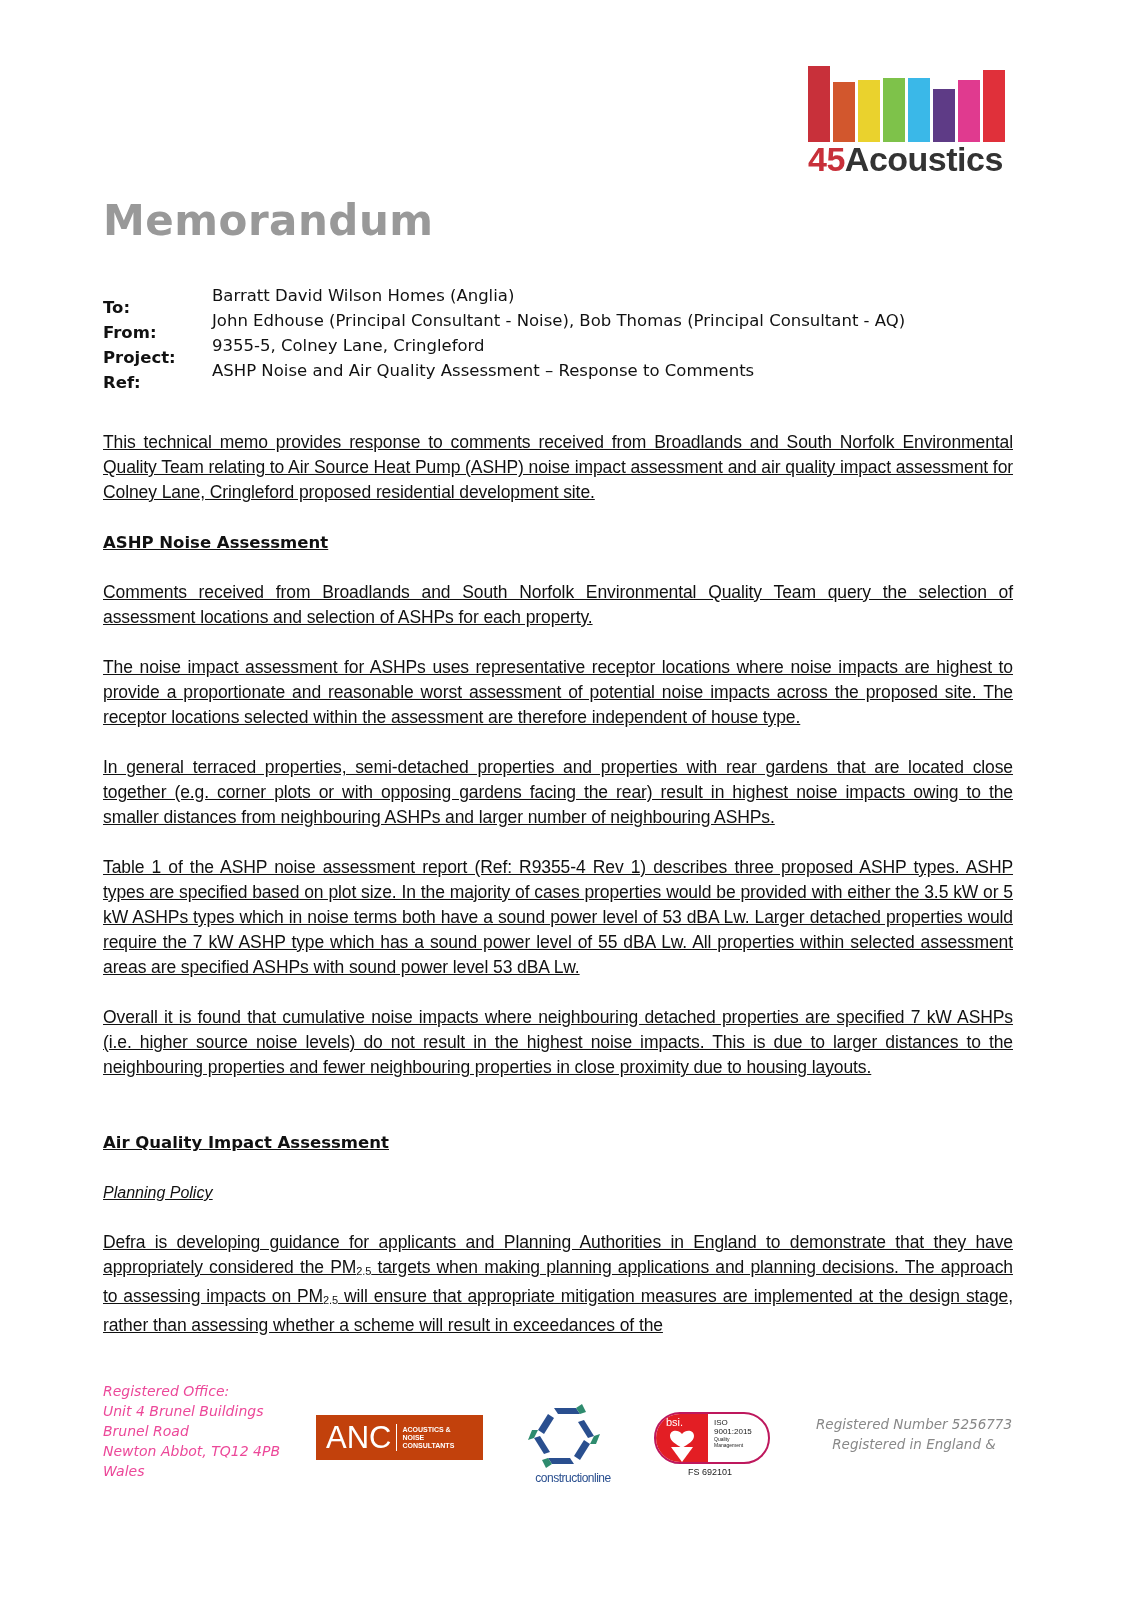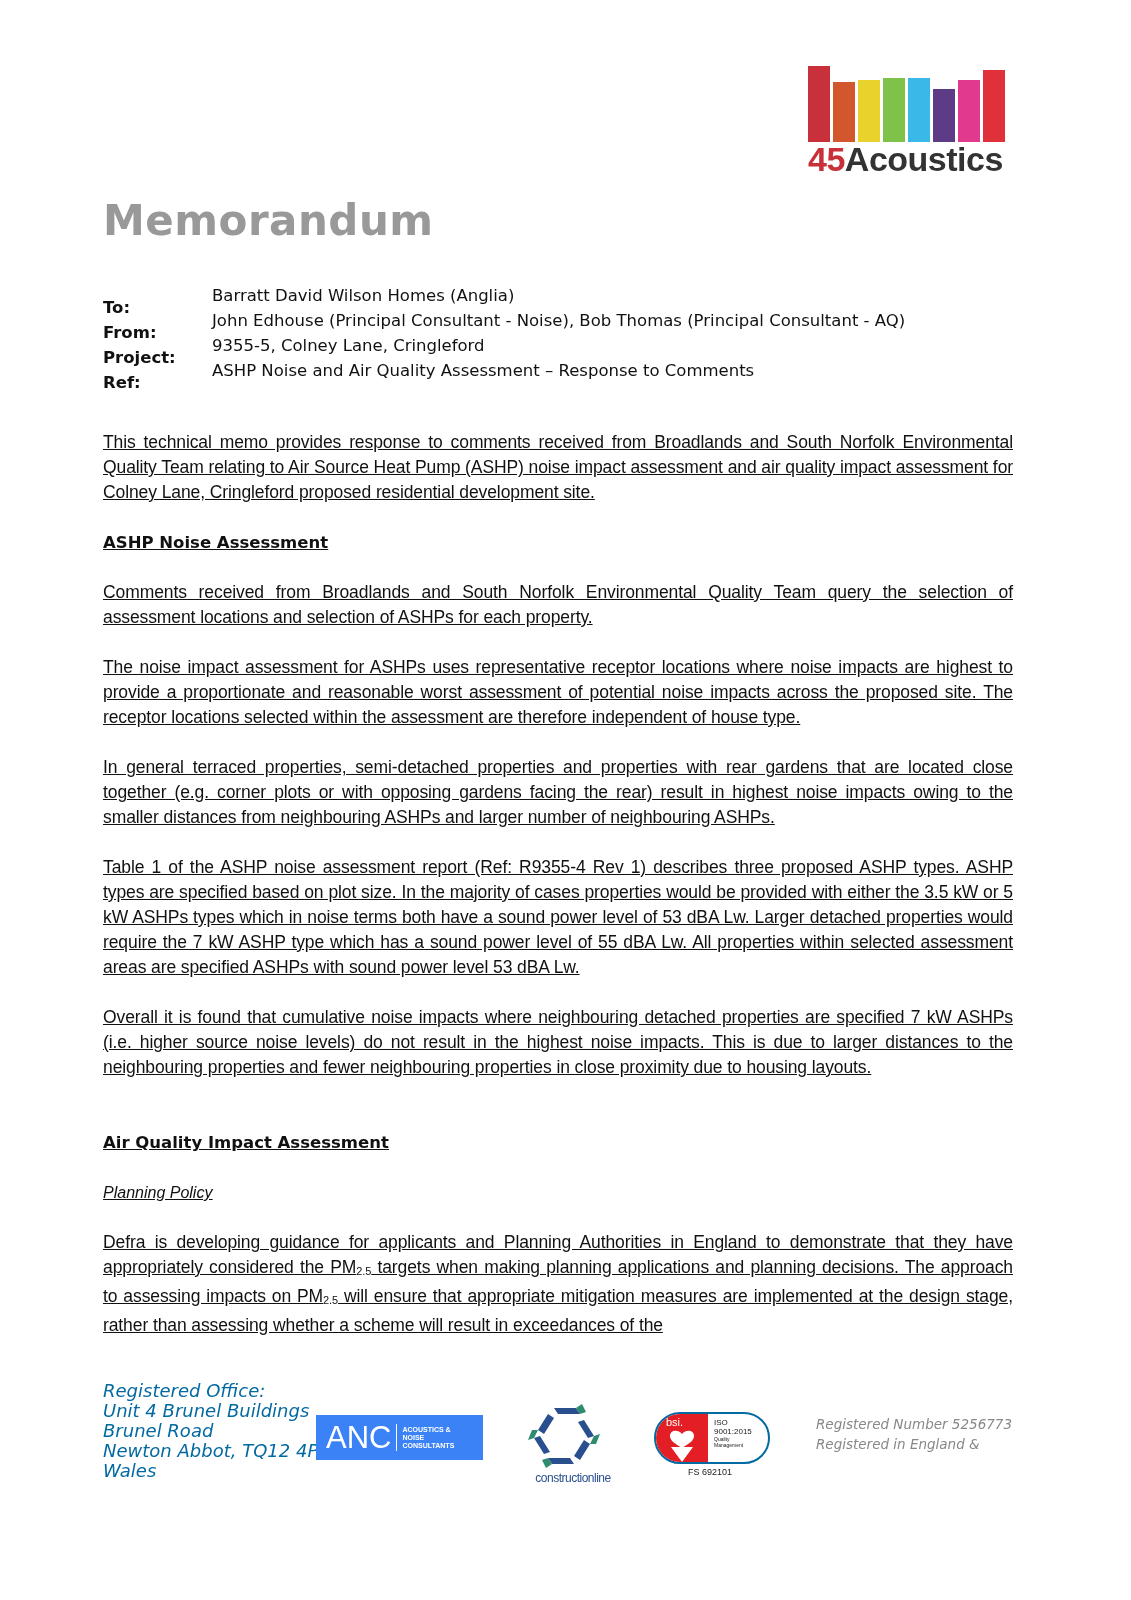--- a/index.html
+++ b/index.html
@@ -21,33 +21,33 @@
   p.para { margin: 0; font-family: "Liberation Sans", sans-serif; font-size: 17.5px; line-height: 25px;
            text-align: justify; letter-spacing: -0.1px; }
   .sec { font-family: "DejaVu Sans", sans-serif; font-weight: bold; font-size: 16.5px;
          text-decoration: underline; line-height: 25px; }
   .subsec { font-family: "Liberation Sans", sans-serif; font-style: italic; font-size: 16px;
             text-decoration: underline; line-height: 25px; }
   .gap25 { height: 25px; }
   .gap50 { height: 50px; }
   sub { font-size: 11px; vertical-align: -2px; }
   .footer-left { position: absolute; left: 103px; top: 1381px; font-family: "DejaVu Sans", sans-serif;
-                 font-style: italic; font-size: 18px; line-height: 20px; color: #0369a1; }
-  .footer-right { position: absolute; right: 119px; top: 1414px; text-align: left; font-family: "DejaVu Sans", sans-serif;
+                 font-style: italic; font-size: 14px; line-height: 20px; color: #ec4899; }
+  .footer-right { position: absolute; right: 119px; top: 1414px; text-align: center; font-family: "DejaVu Sans", sans-serif;
                   font-style: italic; font-size: 13.5px; line-height: 20px; color: #888; }
-  .anc { position: absolute; left: 316px; top: 1415px; width: 167px; height: 45px; background: #3b82f6;
+  .anc { position: absolute; left: 316px; top: 1415px; width: 167px; height: 45px; background: #c2410c;
          display: flex; align-items: center; padding-left: 10px; box-sizing: border-box; color: #fff; }
   .anc .big { font-family: "Liberation Sans", sans-serif; font-size: 31px; letter-spacing: 0px; }
   .anc .sep { width: 1px; height: 27px; background: #fff; margin: 0 5px; }
   .anc .small { font-family: "Liberation Sans", sans-serif; font-weight: bold; font-size: 7px; line-height: 8px; }
   .constr { position: absolute; left: 520px; top: 1398px; width: 90px; height: 90px; text-align: center; }
   .constr .txt { position: absolute; left: 0; top: 73px; width: 90px; font-family: "Liberation Sans", sans-serif;
                  font-size: 12px; color: #2a4f8f; letter-spacing: -0.5px; margin-left: 8px; }
   .bsi { position: absolute; left: 654px; top: 1412px; width: 120px; height: 70px; }
-  .bsi .pill { position: absolute; left: 0; top: 0; width: 116px; height: 52px; border: 2px solid #0369a1;
+  .bsi .pill { position: absolute; left: 0; top: 0; width: 116px; height: 52px; border: 2px solid #be185d;
                border-radius: 26px; box-sizing: border-box; overflow: hidden; }
   .bsi .red { position: absolute; left: 0; top: 0; width: 52px; height: 52px; background: #e31e24; }
   .bsi .bsitxt { position: absolute; left: 10px; top: 2px; color: #fff; font-family: "Liberation Sans", sans-serif; font-size: 11px; }
   .bsi .iso { position: absolute; left: 58px; top: 4px; font-family: "Liberation Sans", sans-serif; font-size: 8px; line-height: 9px; color: #222; }
   .bsi .iso .q { font-size: 5px; line-height: 6px; }
   .bsi .fs { position: absolute; left: 34px; top: 55px; font-family: "Liberation Sans", sans-serif; font-size: 9px; color: #222; }
 </style>
 </head>
 <body>
 

